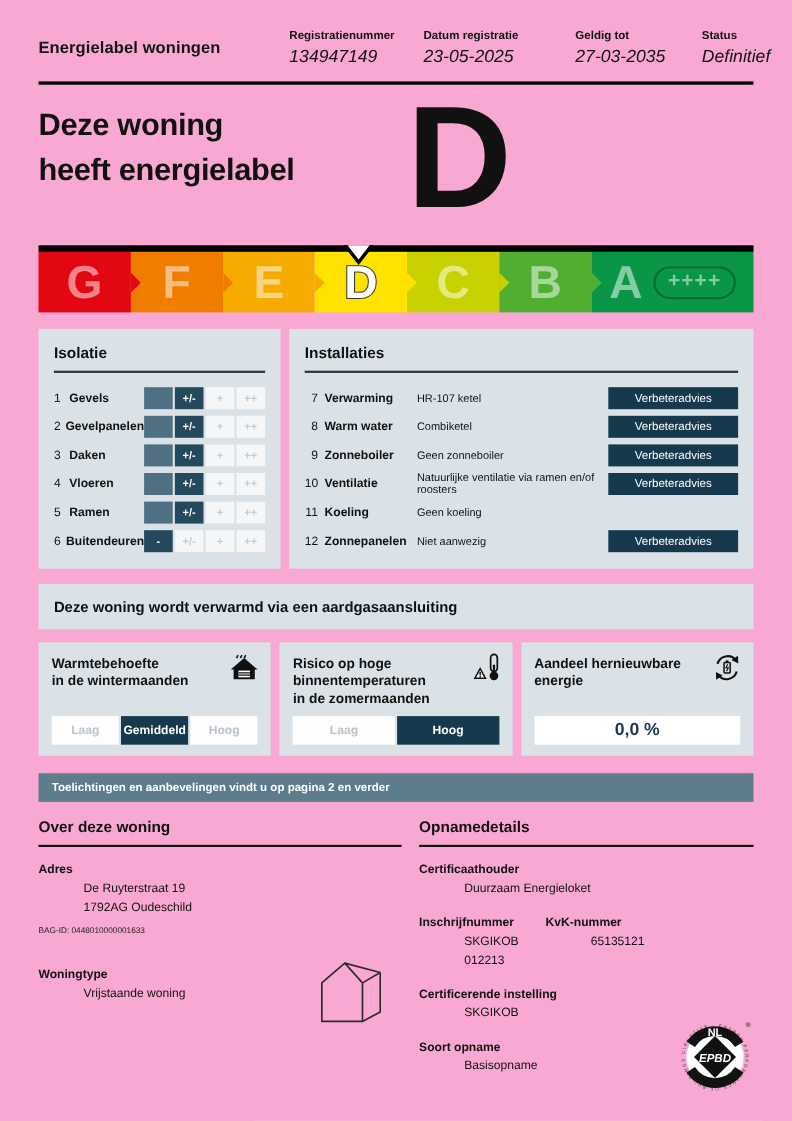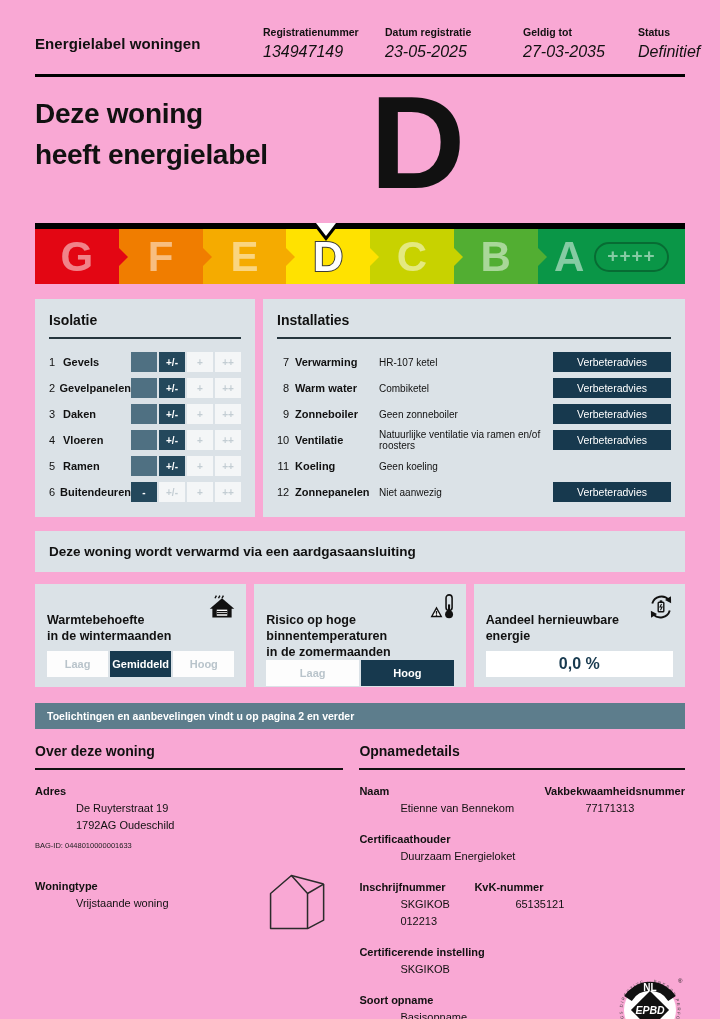--- a/index.html
+++ b/index.html
@@ -62,21 +62,21 @@
   .inst-val { flex:1; font-size:10px; padding-right:4px; }
   .advice { width:118px; height:20px; background:#17394e; color:#fff; font-size:10.5px; font-weight:normal;
     display:flex; align-items:center; justify-content:center; border:none; font-family:inherit; }
   .advice-spacer { width:118px; }
 
   
   .gasbanner { margin-top:14px; background:#dbe2e7; padding:13px 14px; font-size:13.5px; font-weight:bold; }
 
   
   .cards { display:flex; gap:8px; margin-top:12px; }
-  .card { background:#dbe2e7; flex:1; padding:28px 12px 10px 12px; display:flex; flex-direction:column; height:103px; position:relative; }
+  .card { background:#dbe2e7; flex:1; padding:11px 12px 10px 12px; display:flex; flex-direction:column; height:103px; position:relative; }
   .card-title { font-size:12.5px; font-weight:bold; line-height:16px; padding-right:34px; }
   .card-icon { position:absolute; top:9px; right:10px; }
   .btns { display:flex; gap:2px; margin-top:auto; }
   .opt { flex:1; height:26px; display:flex; align-items:center; justify-content:center;
     font-size:11px; font-weight:bold; background:#fdfdfd; color:#b9c4cb; }
   .opt.active { background:#17394e; color:#fff; }
   .valuebox { margin-top:auto; height:26px; background:#fff; display:flex; align-items:center; justify-content:center;
     color:#17394e; font-size:16px; font-weight:bold; }
 
   
@@ -377,30 +377,20 @@
             </g>
           </svg>
         </span>
       </div>
     </div>
 
     <div class="bcol right">
       <h2>Opnamedetails</h2>
       <div class="b-rule"></div>
 
-      <div class="op-row">
-        <div class="opc1">
-          <div class="lbl">Naam</div>
-          <div class="val">Etienne van Bennekom</div>
-        </div>
-        <div>
-          <div class="lbl">Vakbekwaamheidsnummer</div>
-          <div class="val">77171313</div>
-        </div>
-      </div>
 
       <div class="op-group">
         <div class="lbl">Certificaathouder</div>
         <div class="val">Duurzaam Energieloket</div>
       </div>
 
       <div class="op-row">
         <div class="opc1n">
           <div class="lbl">Inschrijfnummer</div>
           <div class="val">SKGIKOB 012213</div>

